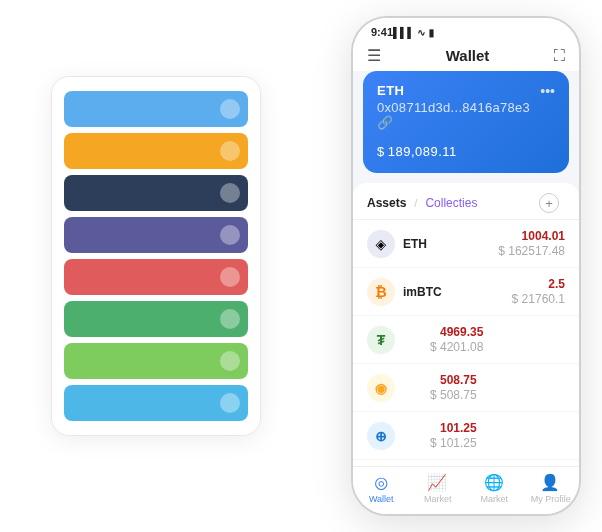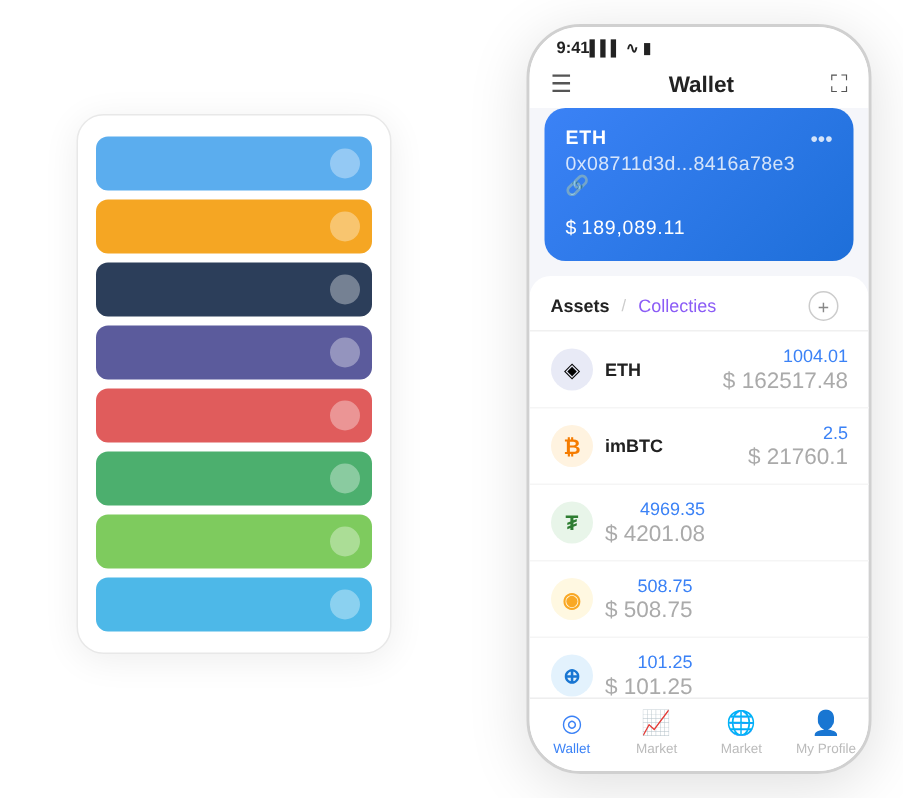--- a/index.html
+++ b/index.html
@@ -236,27 +236,28 @@
       font-size: 12px;
       font-weight: 600;
       color: #222;
       flex: 1;
     }
     .asset-amounts {
       text-align: right;
     }
     .asset-amount {
       font-size: 12px;
-      font-weight: 400;
-      color: #3b82f6;
+      font-weight: 700;
+      color: #b91c1c;
     }
     .asset-usd {
-      font-size: 15px;
+      font-size: 12px;
       color: #aaa;
       margin-top: 1px;
+      margin-left: 27px;
     }
 
     
     .bottom-nav {
       display: flex;
       background: #fff;
       border-top: 1px solid #eee;
       padding: 6px 0 10px 0;
     }
     .nav-item {

